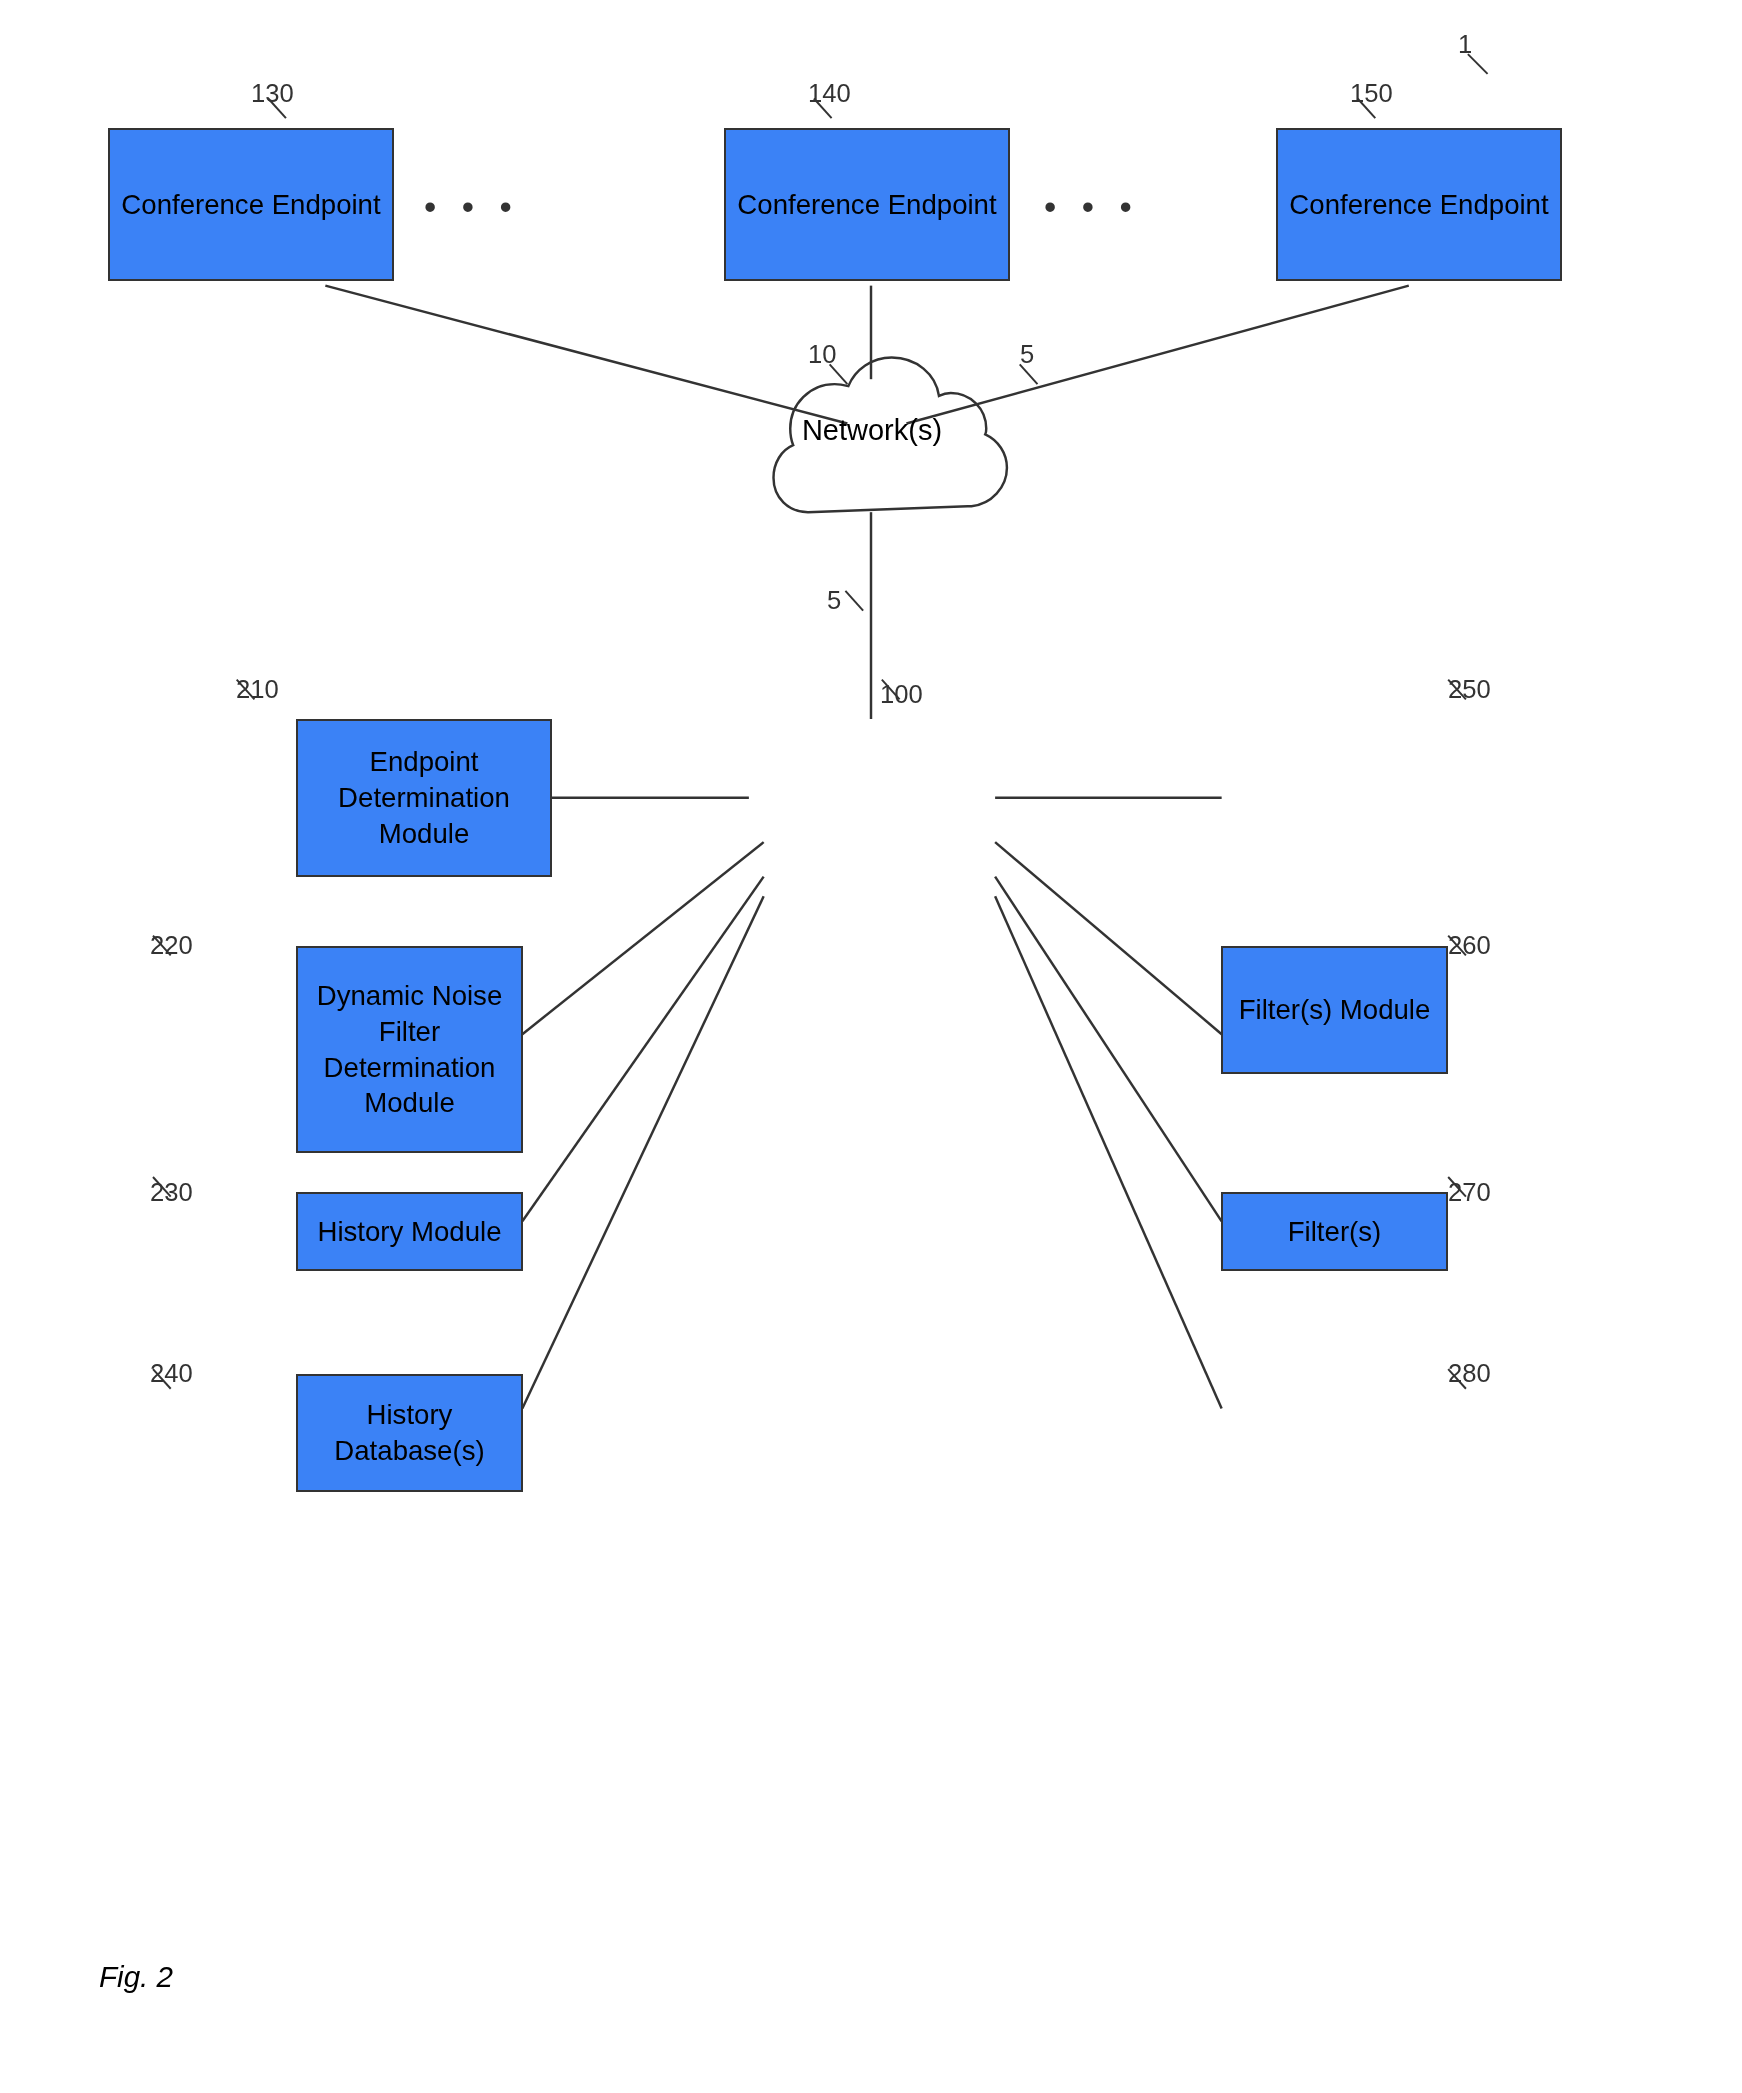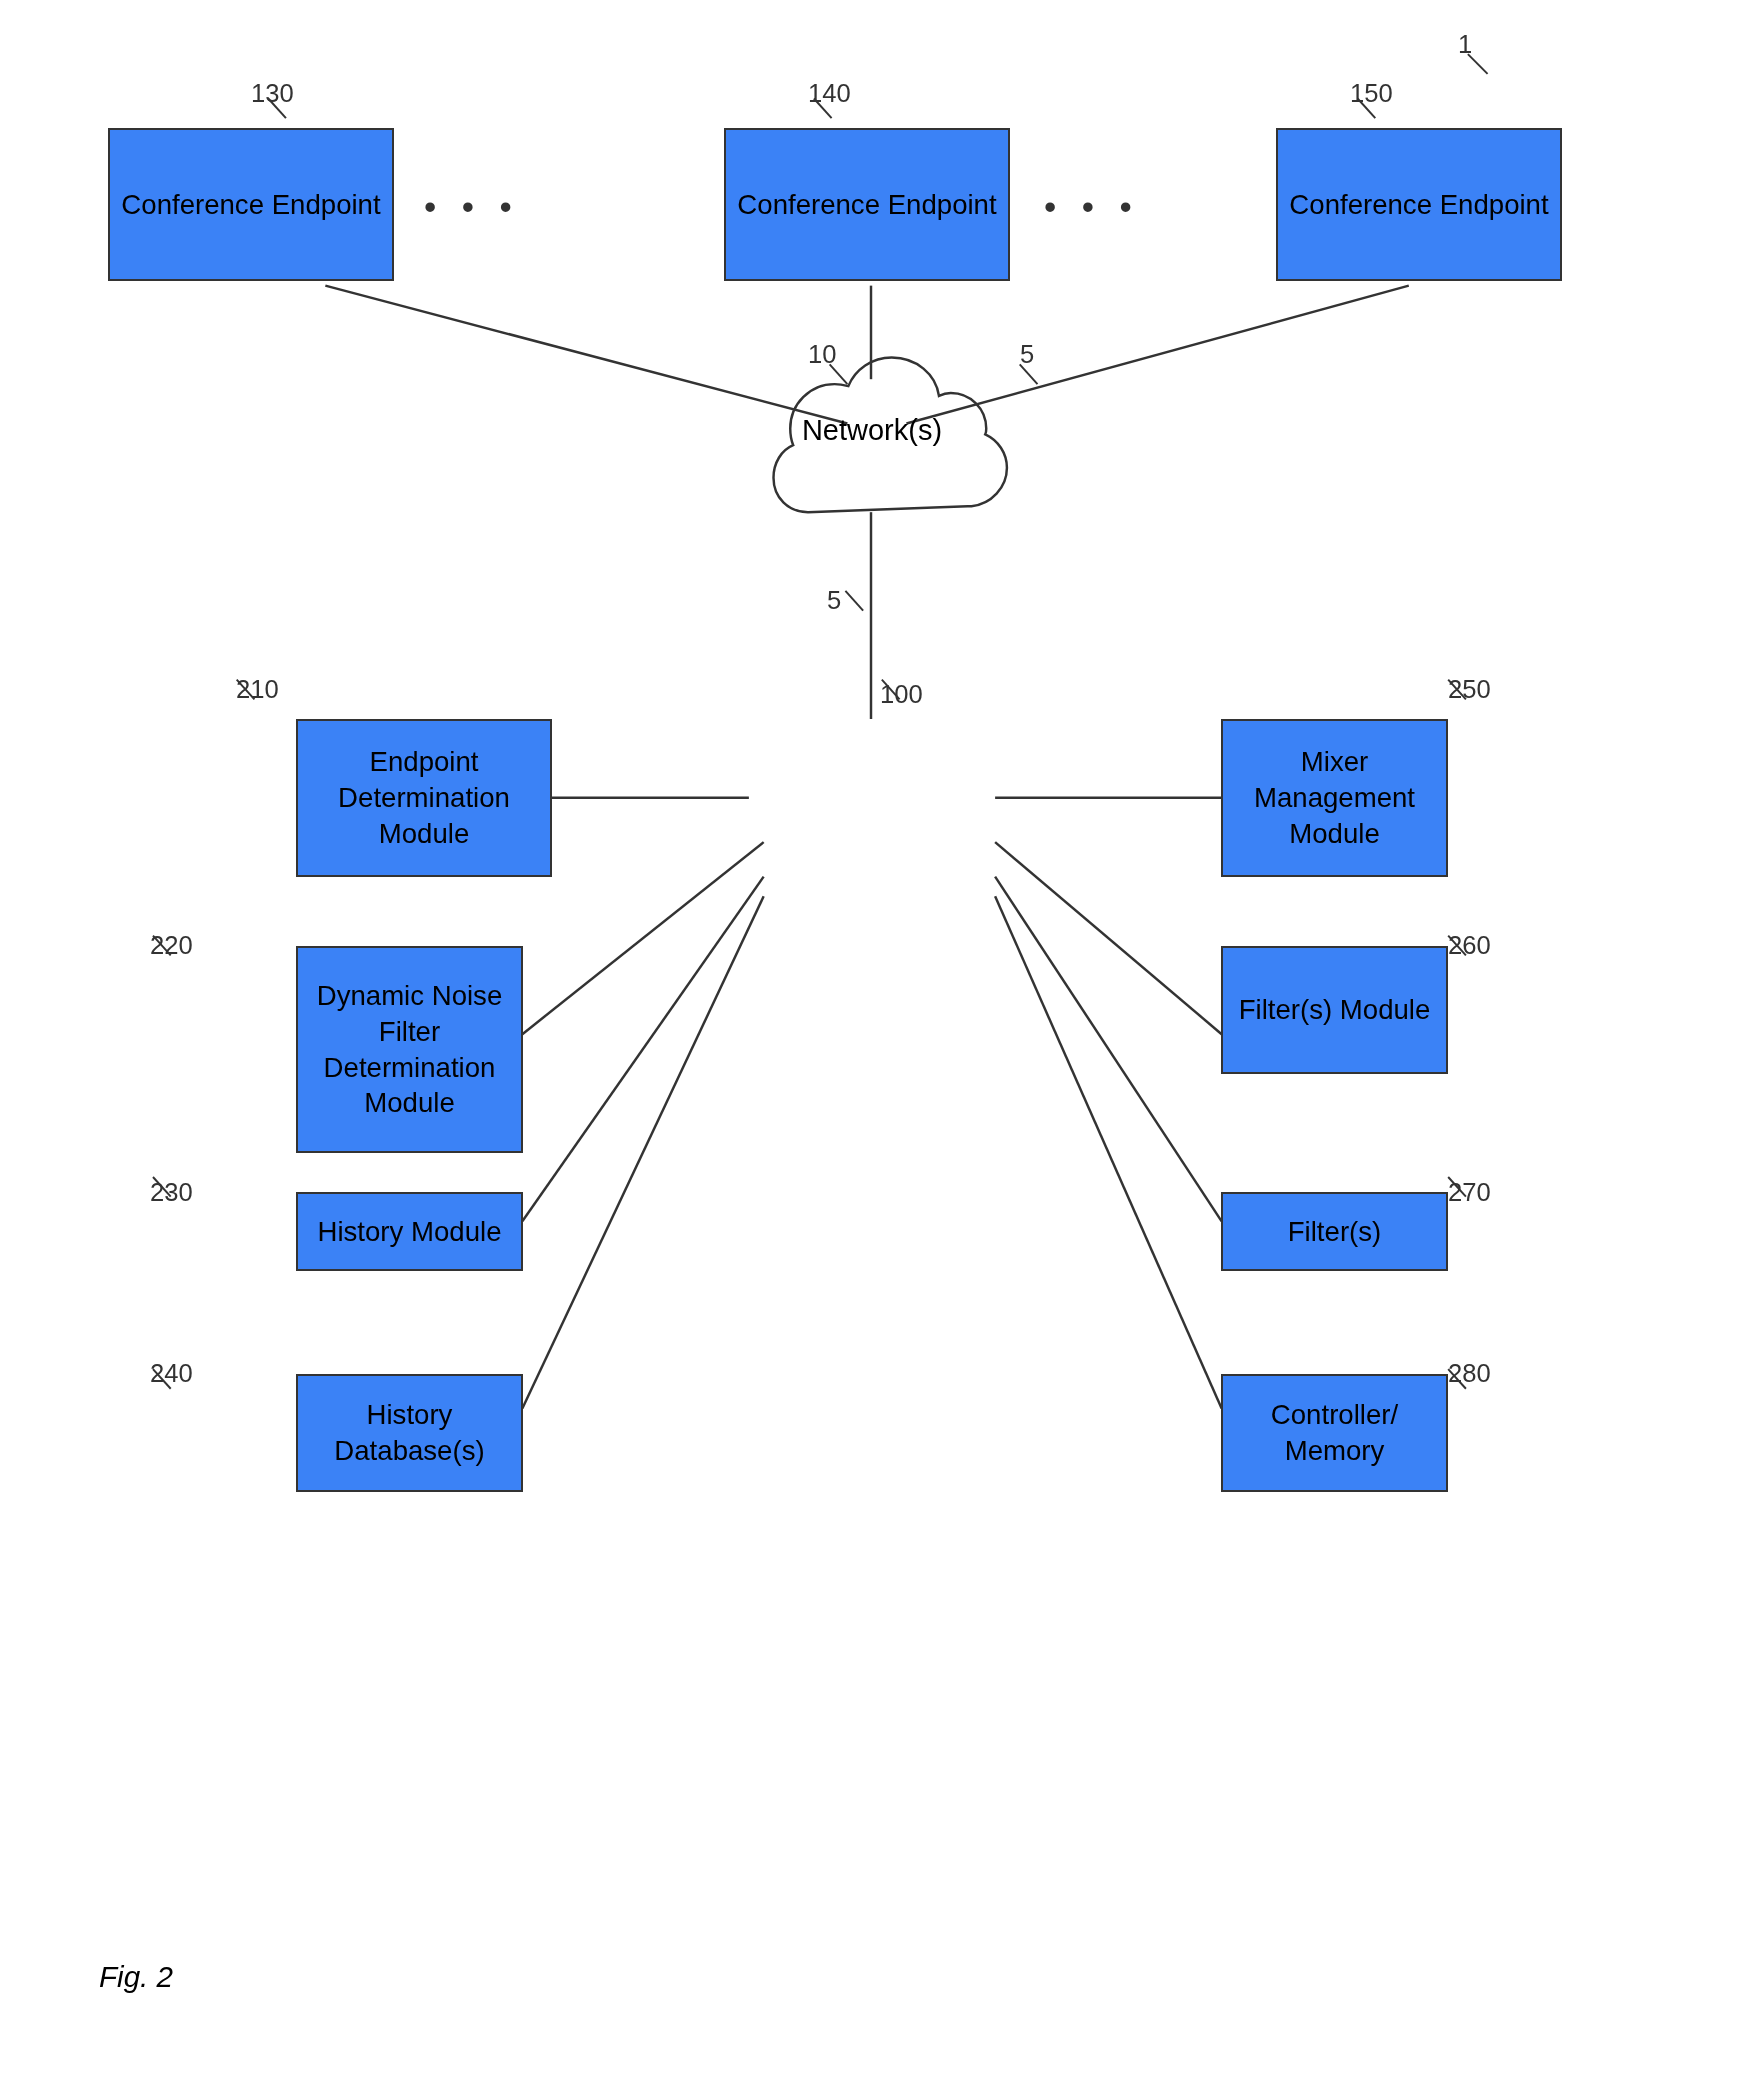--- a/index.html
+++ b/index.html
@@ -199,40 +199,31 @@
     <span>History Module</span>
   </div>
   <span class="label-num" style="top:1178px; left:150px;">230</span>
 
   <div class="box" style="top:1374px; left:296px; width:227px; height:118px;">
     <span>History
 Database(s)</span>
   </div>
   <span class="label-num" style="top:1359px; left:150px;">240</span>
 
-  <div class="box" style="top:719px; left:1221px; width:227px; height:158px;">
-    <span>Mixer
-Management
-Module</span>
-  </div>
   <span class="label-num" style="top:675px; left:1448px;">250</span>
 
   <div class="box" style="top:946px; left:1221px; width:227px; height:128px;">
     <span>Filter(s)
 Module</span>
   </div>
   <span class="label-num" style="top:931px; left:1448px;">260</span>
 
   <div class="box" style="top:1192px; left:1221px; width:227px; height:79px;">
     <span>Filter(s)</span>
   </div>
   <span class="label-num" style="top:1178px; left:1448px;">270</span>
 
-  <div class="box" style="top:1374px; left:1221px; width:227px; height:118px;">
-    <span>Controller/
-Memory</span>
-  </div>
   <span class="label-num" style="top:1359px; left:1448px;">280</span>
 
   <span class="fig-label" style="bottom:99px; left:99px;">Fig. 2</span>
 
 </div>
 
 
 </body></html>

